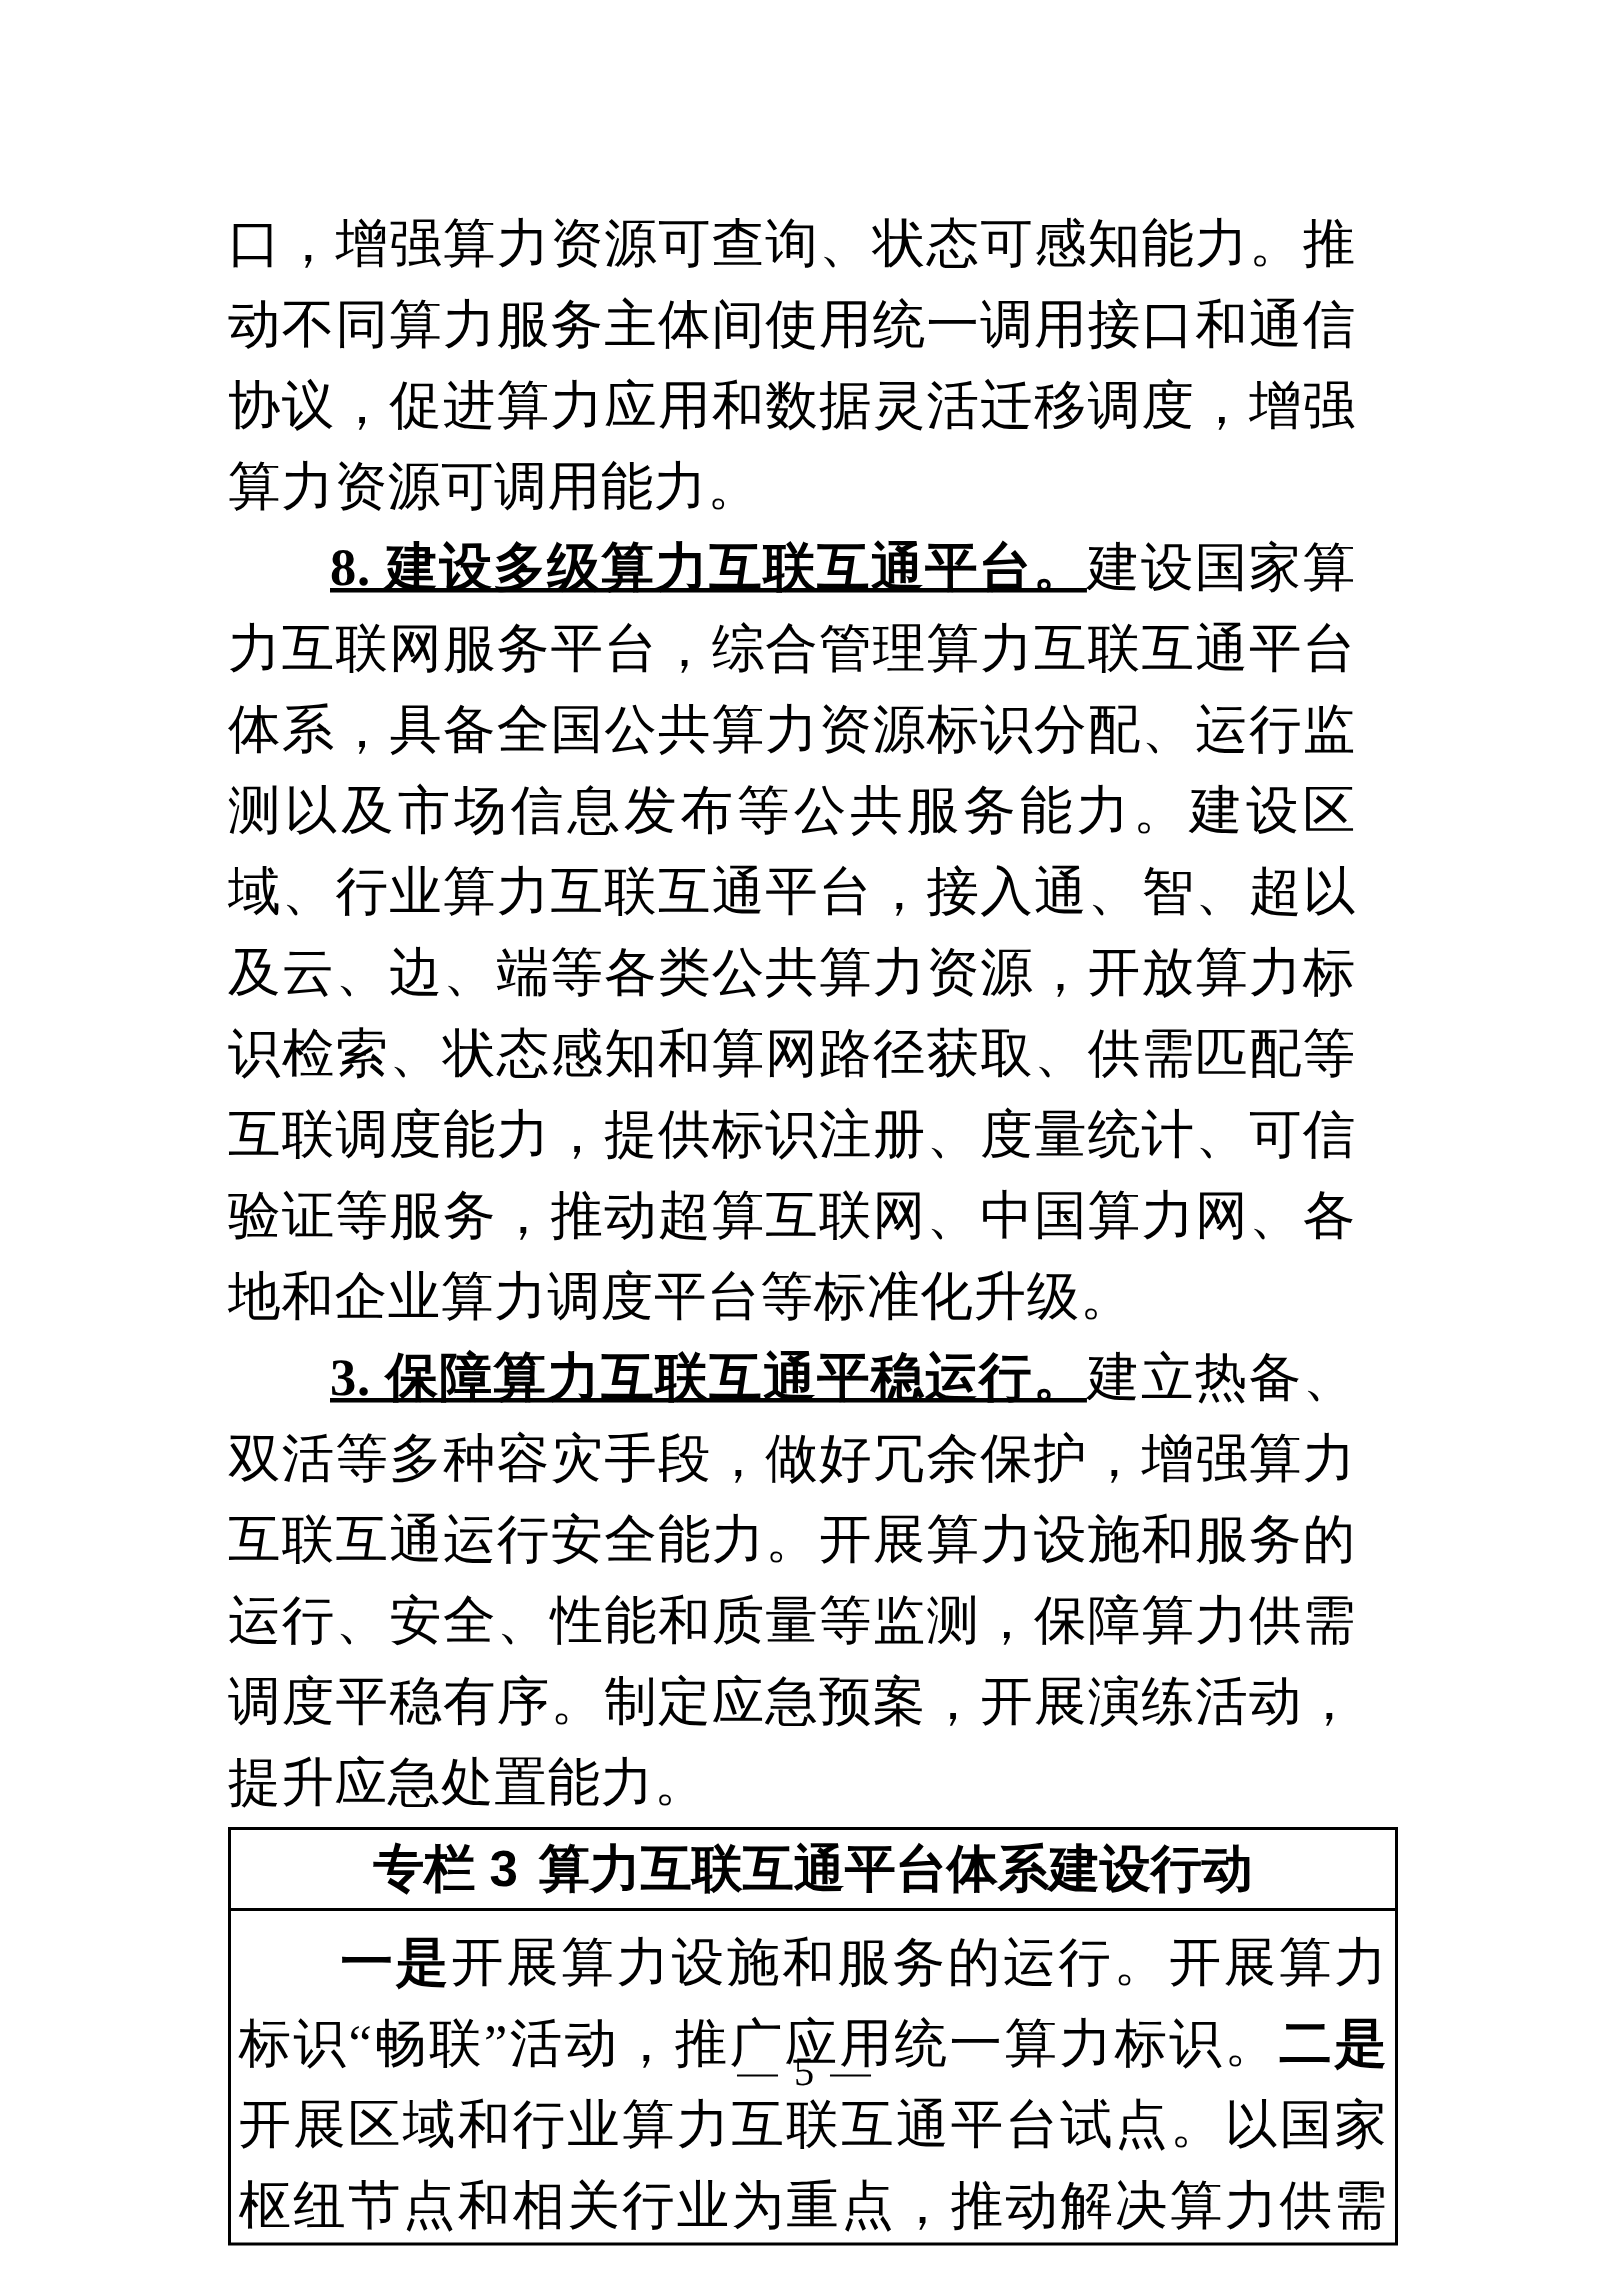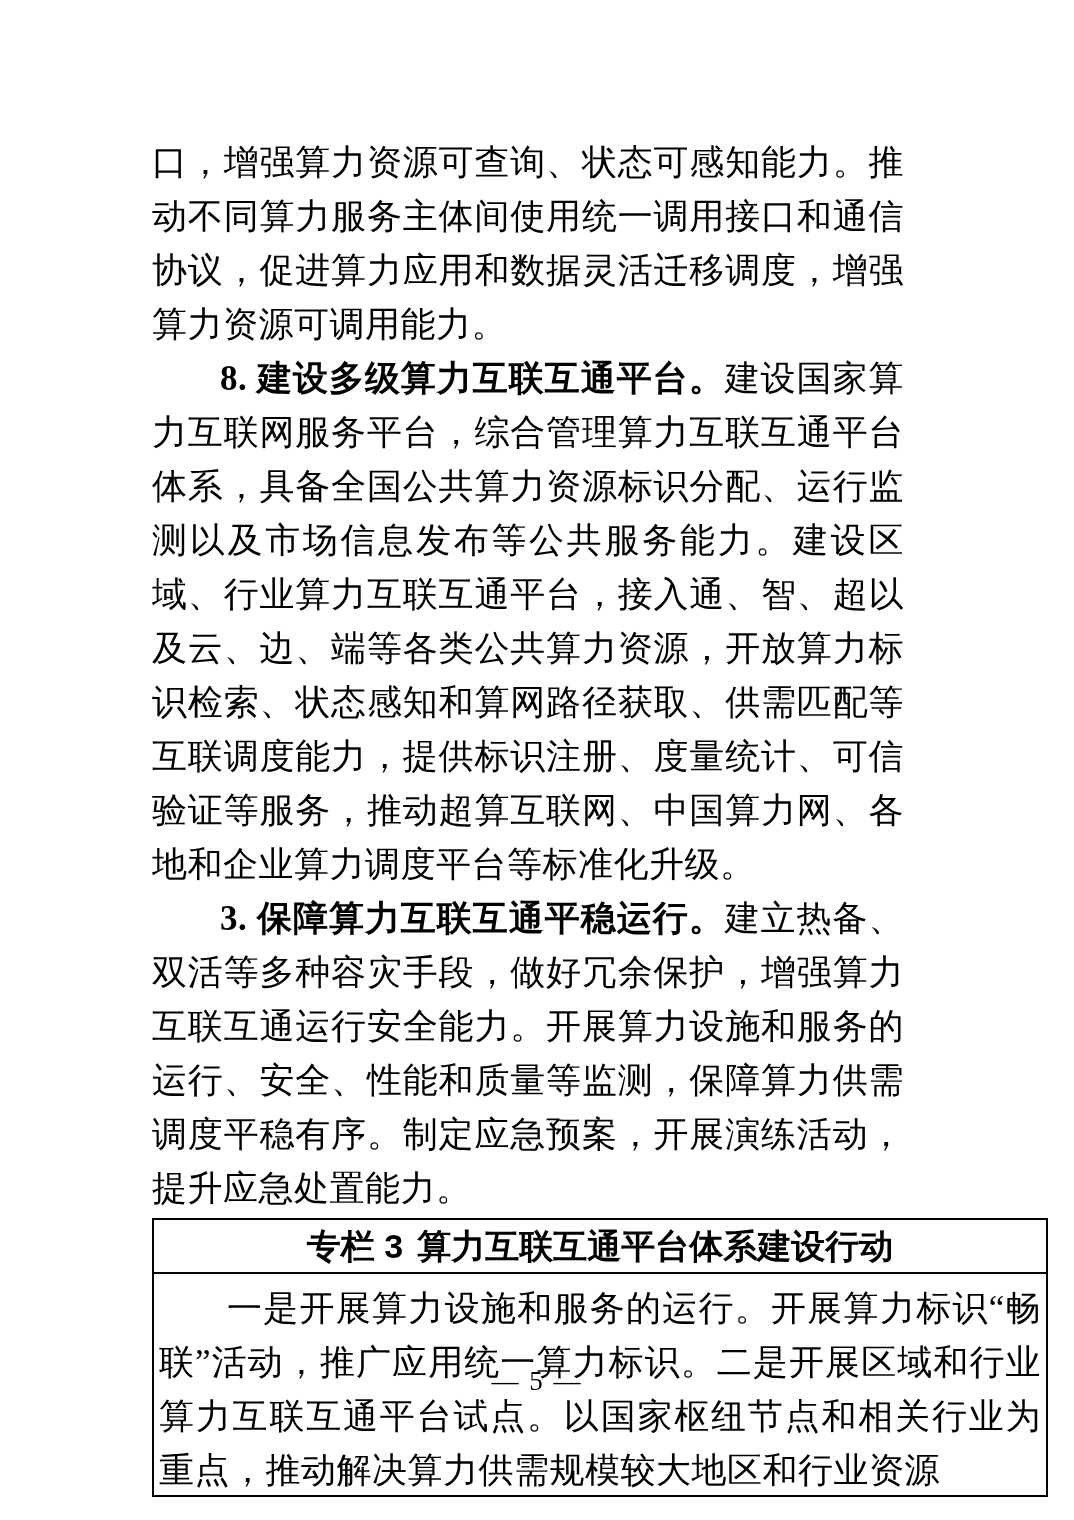--- a/index.html
+++ b/index.html
@@ -30,23 +30,24 @@
     text-justify: inter-character;
     text-align-last: left;
     letter-spacing: 0.5px;
     color: #000000;
   }
   .para.indent {
     text-indent: 68px;
   }
   .para .lead {
     font-weight: 700;
+    text-decoration: underline;
   }
   .callout-box {
-    width: 896px;
+    width: 780px;
     box-sizing: border-box;
     border: 2px solid #000000;
     margin-top: 2px;
     background: #ffffff;
   }
   .box-title {
     height: 52px;
     line-height: 52px;
     border-bottom: 2px solid #000000;
     text-align: center;
@@ -58,21 +59,21 @@
   .box-title .title-gap {
     display: inline-block;
     width: 14px;
   }
   .box-body {
     height: 213px;
     overflow: hidden;
     padding: 8px 5px 0 5px;
   }
   .box-body .para b {
-    font-weight: 400;
+    font-weight: 700;
   }
   .page-number {
     position: absolute;
     top: 1366px;
     left: 0;
     width: 100%;
     text-align: center;
     font-size: 27px;
     line-height: 30px;
     letter-spacing: 2px;

